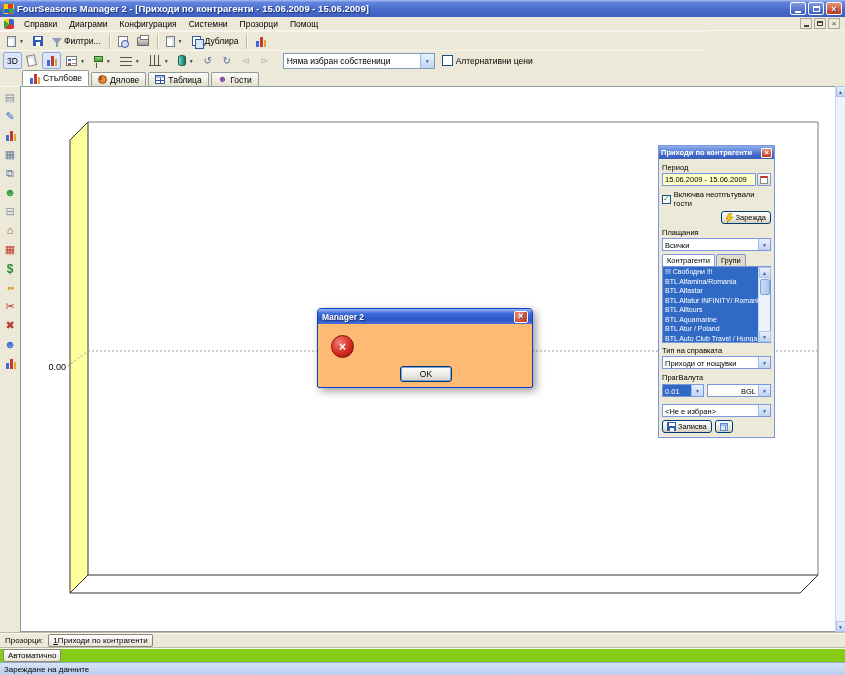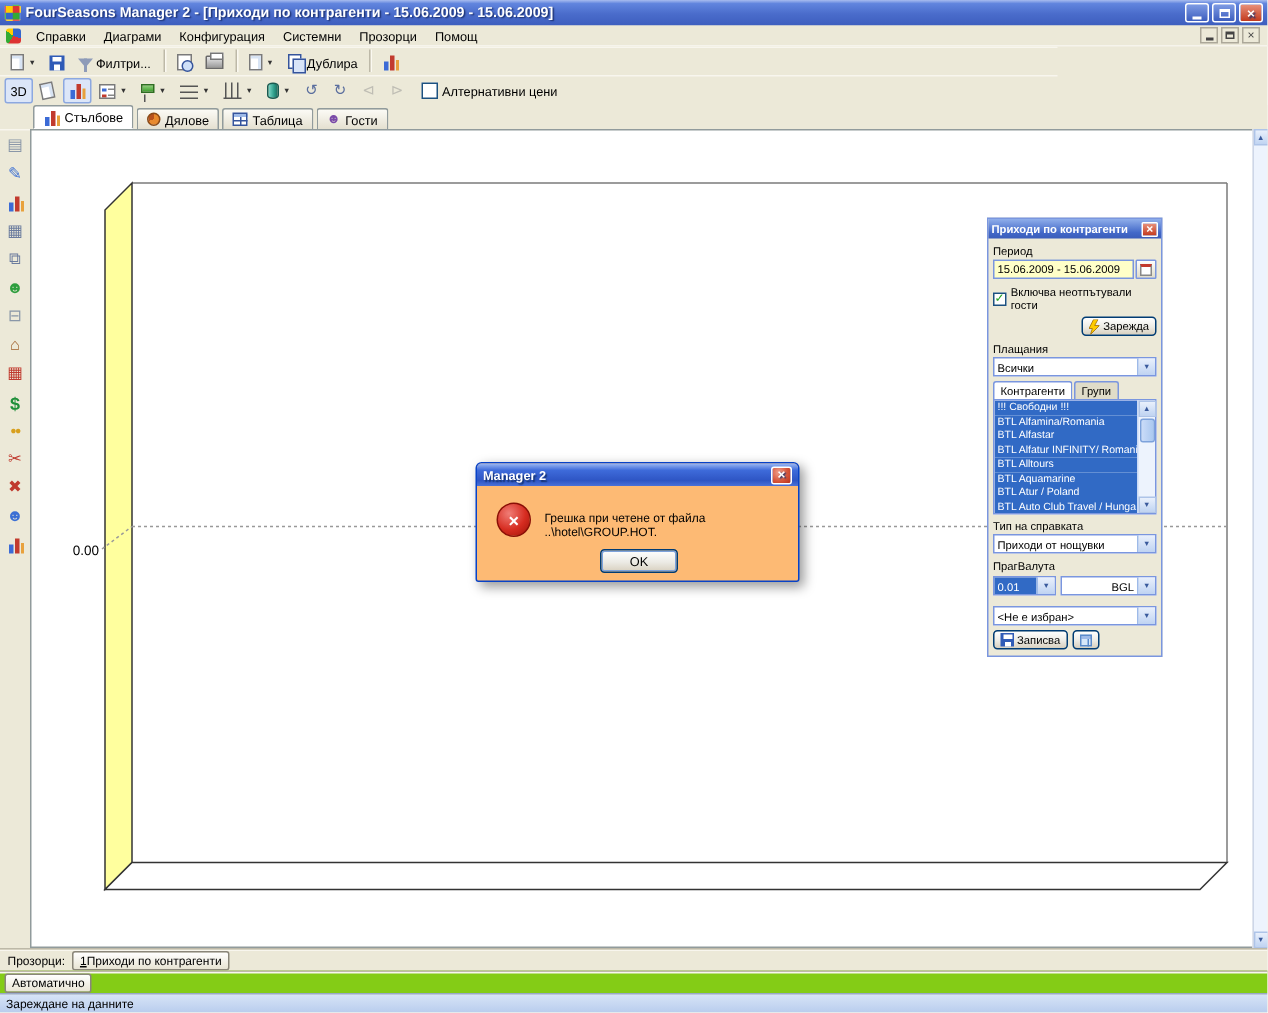--- a/index.html
+++ b/index.html
@@ -28,21 +28,21 @@
   .menu-appicon { width:10px; height:10px; margin:0 4px 0 2px; border-radius:2px;
     background:conic-gradient(#36C 0 30%, #D33 0 60%, #3A3 0 85%, #FC0 0); }
   .menu-item { padding:1px 6px; }
   .mdi-btns { margin-left:auto; display:flex; gap:2px; align-items:center; margin-right:3px; }
   .mdibtn { width:12px; height:11px; border:1px solid #ACA899; background:#ECE9D8; color:#444;
     display:flex; align-items:center; justify-content:center; font-size:8px; }
   .mdi-min { width:5px; height:2px; background:#444; margin-top:5px; }
   .mdi-rest { width:6px; height:5px; border:1px solid #444; border-top-width:2px; }
 
   
-  .toolbar { left:0; width:705px; background:#ECE9D8; display:flex; gap:1px;
+  .toolbar { left:0; width:705px; background:#ECE9D8; display:flex; align-items:center; gap:1px;
     padding:1px 3px; border-top:1px solid #F8F6EE; }
   .toolbar1 { top:31px; height:19px; }
   .toolbar2 { top:50px; height:20px; }
   .tbtn { height:17px; min-width:18px; display:flex; align-items:center; justify-content:center; gap:2px;
     padding:1px 3px; border:1px solid transparent; border-radius:2px; font-size:8.5px; }
   .tbtn.pressed { border-color:#8CA8E0; background:#DCE6F8; }
   .tbtn.disabled { opacity:.45; }
   .dd { font-size:5px; color:#333; margin-left:1px; }
   .sep { width:1px; height:15px; background:#BDB9A8; box-shadow:1px 0 0 #FBF9F1; margin:0 3px; }
 
@@ -305,20 +305,24 @@
     </span>
   <span class="tbtn">
       <span class="glyph" style="color:#5A6E9E">↻</span>
     </span>
   <span class="tbtn disabled">
       <span class="glyph" style="color:#8A8A8A">⊲</span>
     </span>
   <span class="tbtn disabled">
       <span class="glyph" style="color:#8A8A8A">⊳</span>
     </span>
+  <span class="tcombo">
+    <span class="cval">Няма избран собственици</span>
+    <span class="carr">▼</span>
+  </span>
   <span class="tchk">
     <span class="chkbox"></span>
     <span>Алтернативни цени</span>
   </span>
 </div>
 
 <div class="abs tabbar">
   <span class="tab active">
       <span class="minibars"></span>
       <span>Стълбове</span>
@@ -462,21 +466,20 @@
   </div>
 </div>
 
 <div class="abs dialog">
   <div class="dtitle">
     <span>Manager 2</span>
     <span class="dclose">×</span>
   </div>
   <div class="dbody">
     <span class="erricon">×</span>
-    <span class="dmsg">Грешка при четене от файла ..\hotel\GROUP.HOT.</span>
     <span class="xpbtn okbtn">OK</span>
   </div>
 </div>
 
 <div class="abs windowsbar">
   <span>Прозорци:</span>
   <span class="winbar-btn">
       <span class="u">1</span>
       <span> Приходи по контрагенти</span>
     </span>

